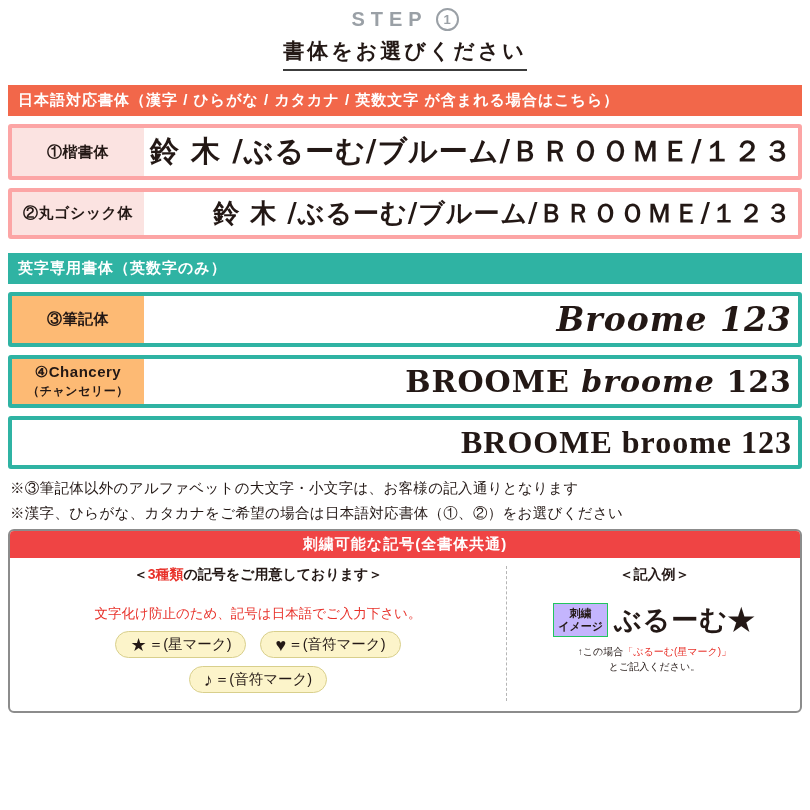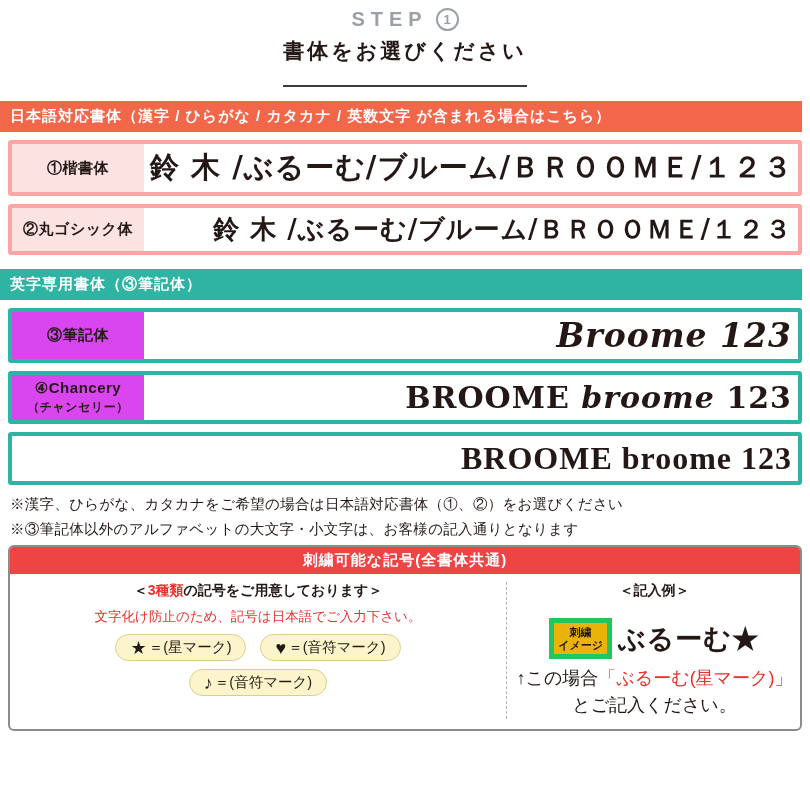--- a/index.html
+++ b/index.html
@@ -21,27 +21,27 @@
   .step-word {
     font-size: 20px; font-weight: bold; color: #9aa0a6; letter-spacing: 6px;
   }
   .step-num {
     width: 23px; height: 23px; border: 2px solid #9aa0a6; border-radius: 50%;
     display: inline-flex; align-items: center; justify-content: center;
     font-size: 13px; font-weight: bold; color: #9aa0a6; letter-spacing: 0;
   }
   .step-title {
     margin-top: 6px; font-size: 21px; font-weight: bold; letter-spacing: 3px;
-    display: inline-block; padding-bottom: 20px;
+    display: inline-block; padding-bottom: 4px;
     border-bottom: 2px solid #3c3c3c;
   }
 
   
   .bar {
-    margin: 14px 8px 8px 0;
+    margin: 14px 8px 8px 8px;
     color: #fff; font-size: 15px; font-weight: bold;
     padding: 6px 10px; letter-spacing: 1px;
   }
   .bar-jp { background: #f2674a; }
   .bar-en { background: #2fb3a3; }
 
   
   .row {
     margin: 0 8px 8px 8px;
     border: 4px solid #fca5a5;
@@ -52,21 +52,21 @@
   }
   .row.teal { border-color: #2fb3a3; }
   .row-label {
     width: 132px; flex: 0 0 132px;
     background: #fbe3e1;
     display: flex; flex-direction: column; align-items: center; justify-content: center;
     font-size: 15px; font-weight: bold; letter-spacing: 0.5px;
     padding: 4px 2px;
     text-align: center;
   }
-  .row.teal .row-label { background: #d946ef; text-align: center; }
+  .row.teal .row-label { background: #fdba74; text-align: center; }
   .row-label .sub { font-size: 12px; font-weight: bold; margin-top: 2px; }
   .row-sample {
     flex: 1 1 auto;
     display: flex; align-items: center; justify-content: flex-end;
     padding: 4px 6px;
     white-space: nowrap;
   }
 
   .s-kaisho {
     font-family: "DejaVu Serif", serif;
@@ -115,44 +115,44 @@
     background: #ef4444; color: #fff; text-align: center;
     font-size: 15px; font-weight: bold; padding: 4px 0; letter-spacing: 1px;
   }
   .panel-body { display: flex; padding: 8px 6px 10px 6px; }
   .panel-left { flex: 1 1 auto; text-align: center; padding-right: 6px; }
   .panel-right {
     width: 288px; flex: 0 0 288px;
     border-left: 1px dashed #b5b5b5;
     text-align: center; padding-left: 8px;
   }
-  .pl-title { font-size: 14px; font-weight: bold; margin-bottom: 8px; }
+  .pl-title { font-size: 14px; font-weight: bold; margin-bottom: 21px; }
   .pl-title .num { color: #e8312a; }
   .pl-warn { color: #e8312a; font-size: 13.5px; margin-bottom: 8px; }
   .chip-row { display: flex; justify-content: center; gap: 14px; margin-bottom: 8px; }
   .chip {
     background: #fcf4ca; border: 1px solid #d8cf8c;
     border-radius: 16px; padding: 3px 14px;
     font-size: 14.5px; display: inline-flex; align-items: center; gap: 2px;
     white-space: nowrap;
   }
   .chip .glyph { font-size: 18px; line-height: 1; }
 
   .pr-title { font-size: 14px; font-weight: bold; margin-bottom: 18px; }
   .pr-example { display: flex; align-items: center; justify-content: center; gap: 6px; }
   .pr-badge {
-    background: #eab308; border: 5px solid #22c55e;
+    background: #c4b5fd; border: 1px solid #22c55e;
     font-size: 11px; font-weight: bold; line-height: 1.15;
     padding: 3px 4px; text-align: center;
   }
   .pr-text {
     font-family: Liberation Sans, sans-serif;
     font-size: 27px; font-weight: bold; letter-spacing: 1px;
   }
-  .pr-note { font-size: 18px; margin-top: 6px; line-height: 1.5; }
+  .pr-note { font-size: 10px; margin-top: 6px; line-height: 1.5; }
   .pr-note .hl { color: #e8312a; }
 </style>
 </head>
 <body>
 
 <div class="page">
 
   <div class="step-head">
     <div class="step-line">
       <span class="step-word">STEP</span>
@@ -176,21 +176,21 @@
 
   <div class="row">
     <div class="row-label">
       <span>②丸ゴシック体</span>
     </div>
     <div class="row-sample">
       <span class="s-maru">鈴 木 /ぶるーむ/ブルーム/ＢＲＯＯＭＥ/１２３</span>
     </div>
   </div>
 
-  <div class="bar bar-en">英字専用書体（③筆記体）</div>
+  <div class="bar bar-en">英字専用書体（英数字のみ）</div>
 
   <div class="row teal">
     <div class="row-label">
       <span>③筆記体</span>
     </div>
     <div class="row-sample">
       <span class="s-script">Broome 123</span>
     </div>
   </div>
 
@@ -208,22 +208,22 @@
     </div>
   </div>
 
   <div class="row teal">
     <div class="row-sample">
       <span class="s-bodoni">BROOME broome 123</span>
     </div>
   </div>
 
   <div class="notes">
+    <p>※③筆記体以外のアルファベットの大文字・小文字は、お客様の記入通りとなります</p>
     <p>※漢字、ひらがな、カタカナをご希望の場合は日本語対応書体（①、②）をお選びください</p>
-    <p>※③筆記体以外のアルファベットの大文字・小文字は、お客様の記入通りとなります</p>
   </div>
 
   <div class="panel">
     <div class="panel-head">刺繍可能な記号(全書体共通)</div>
     <div class="panel-body">
 
       <div class="panel-left">
         <div class="pl-title">
           <span>＜</span><span class="num">3種類</span><span>の記号をご用意しております＞</span>
         </div>

